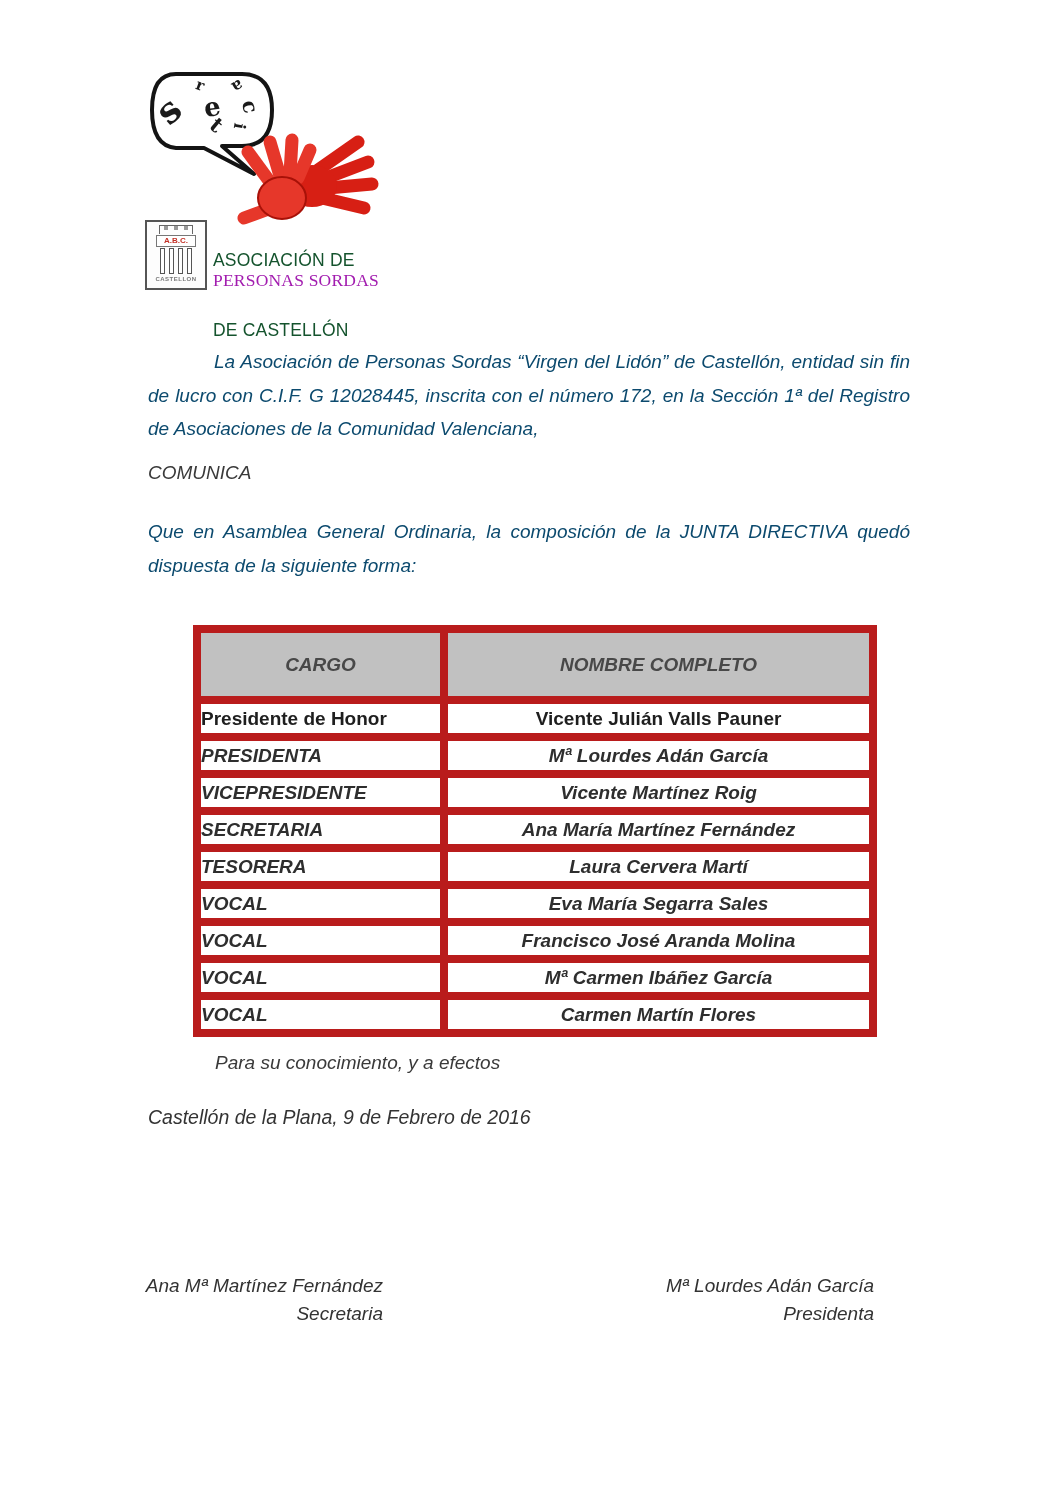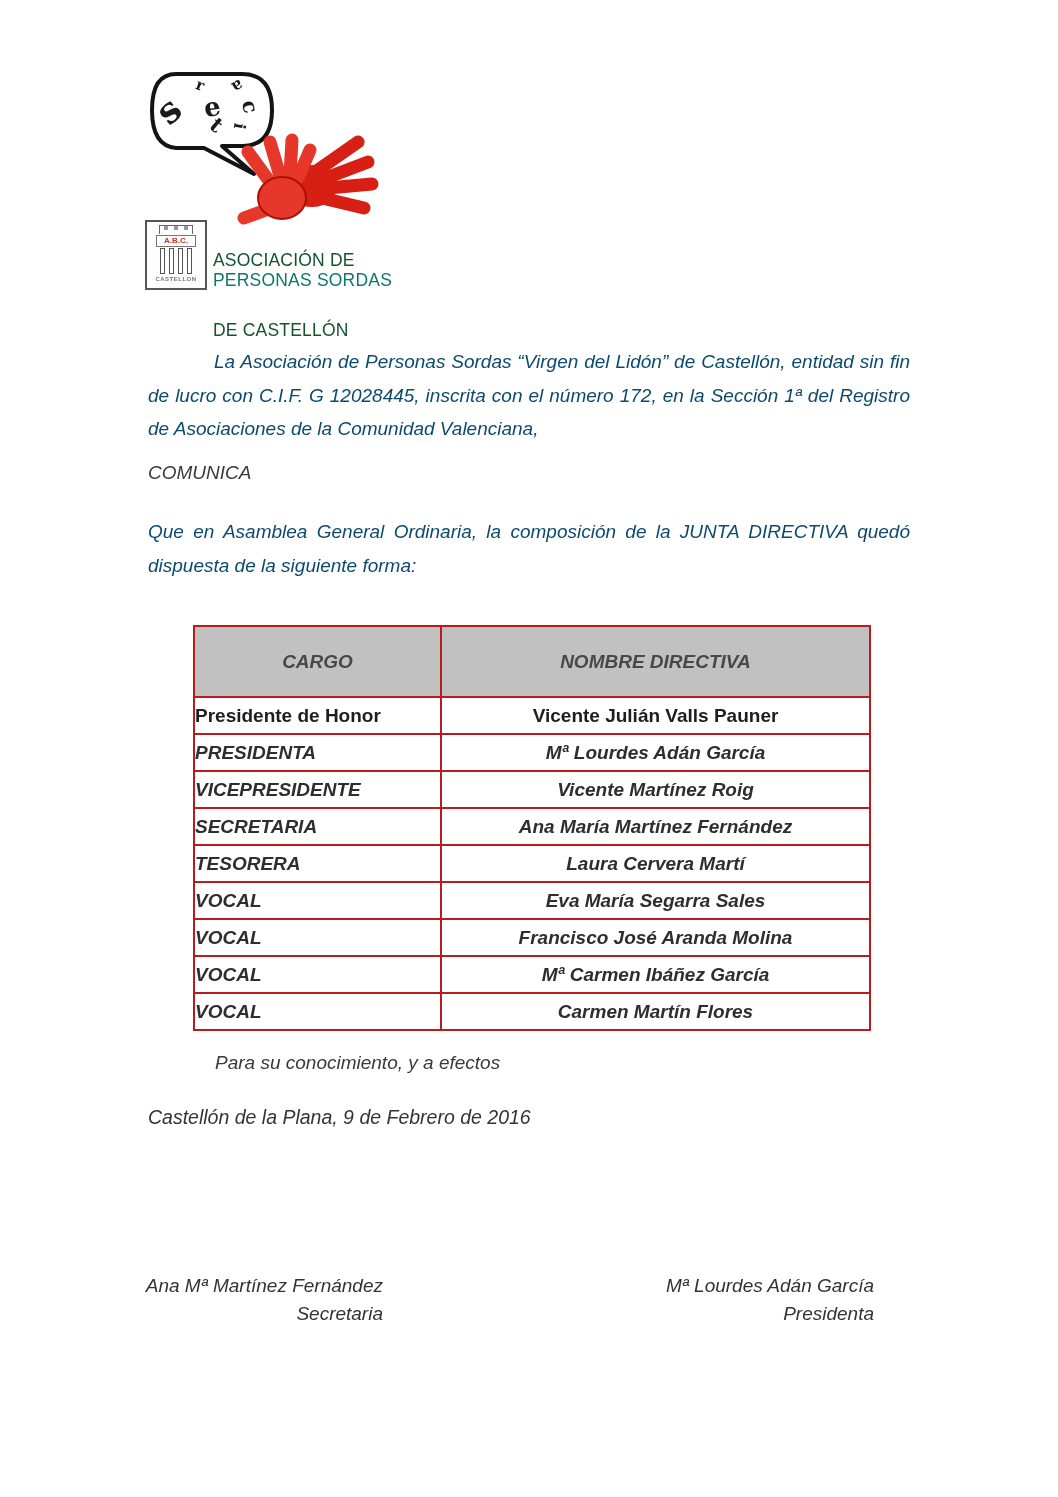--- a/index.html
+++ b/index.html
@@ -52,40 +52,40 @@
   }
   .emblem-bars { display: flex; justify-content: center; gap: 4px; height: 26px; }
   .emblem-bars span { width: 5px; height: 100%; background: #fff; border: 1px solid #555; }
   .emblem-caption {
     margin-top: 2px; text-align: center; font-size: 6px; letter-spacing: 0.5px;
     color: #777; font-weight: bold;
   }
   .org-name { position: absolute; left: 73px; top: 152px; width: 210px; line-height: 20px;
     font-size: 17.5px; letter-spacing: 0.2px; white-space: nowrap; }
   .org-line1, .org-line3 { color: #14532d; margin-top: 30px; }
-  .org-line2 { color: #0f766e; }
+  .org-line2 { color: #a21caf; font-family: Liberation Serif, serif; }
 
   
   .para {
     position: absolute; left: 148px; width: 762px;
     font-style: italic; font-size: 19px; line-height: 33.5px;
     text-align: justify; color: #0c4a6e;
   }
   .para-1 { top: 345px; text-indent: 66px; }
   .comunica { position: absolute; left: 148px; top: 462px;
     font-style: italic; font-size: 19px; color: #3a3a3a; }
   .para-2 { top: 515px; }
 
   
   .roster {
     position: absolute; left: 193px; top: 625px; width: 676px;
     border-collapse: collapse; table-layout: fixed;
     font-size: 19px; color: #2e2e2e;
   }
-  .roster th, .roster td { border: 2px solid #b91c1c; margin-top: 23px; }
+  .roster th, .roster td { border: 8px solid #b91c1c; margin-top: 23px; }
   .roster th {
     height: 71px; background: #c1c1c1;
     font-style: italic; font-weight: bold; color: #484848;
     text-align: center; font-size: 19px;
   }
   .roster td { height: 37px; font-weight: bold; }
   .roster td.cargo { text-align: left; font-style: italic; }
   .roster td.nombre { text-align: center; font-style: italic; }
   .roster tr.row-regular td.cargo,
   .roster tr.row-regular td.nombre { font-style: normal; color: #1e1e1e; }
@@ -168,21 +168,21 @@
   <p class="para para-2">Que en Asamblea General Ordinaria, la composición de la JUNTA DIRECTIVA quedó dispuesta de la siguiente forma:</p>
 
   <table class="roster">
     <colgroup>
         <col style="width:247px">
         <col style="width:429px">
       </colgroup>
     <thead>
       <tr>
         <th>CARGO</th>
-        <th>NOMBRE DIRECTIVA</th>
+        <th>NOMBRE COMPLETO</th>
       </tr>
     </thead>
     <tbody>
       <tr class="row-regular">
         <td class="cargo">Presidente de Honor</td>
         <td class="nombre">Vicente Julián Valls Pauner</td>
       </tr>
       <tr>
         <td class="cargo">PRESIDENTA</td>
         <td class="nombre">Mª Lourdes Adán García</td>

